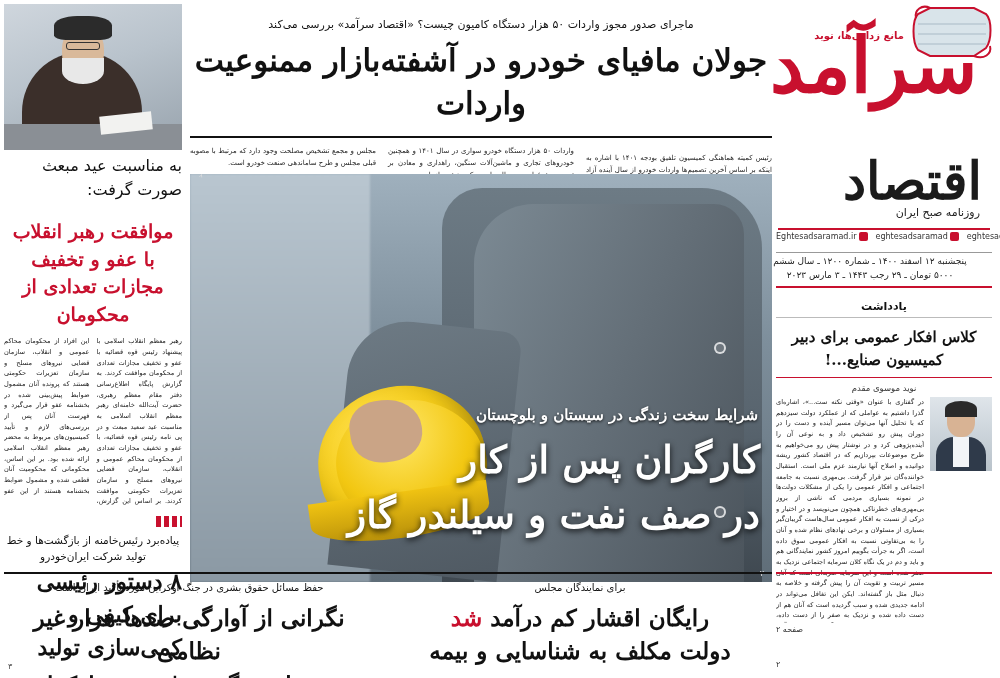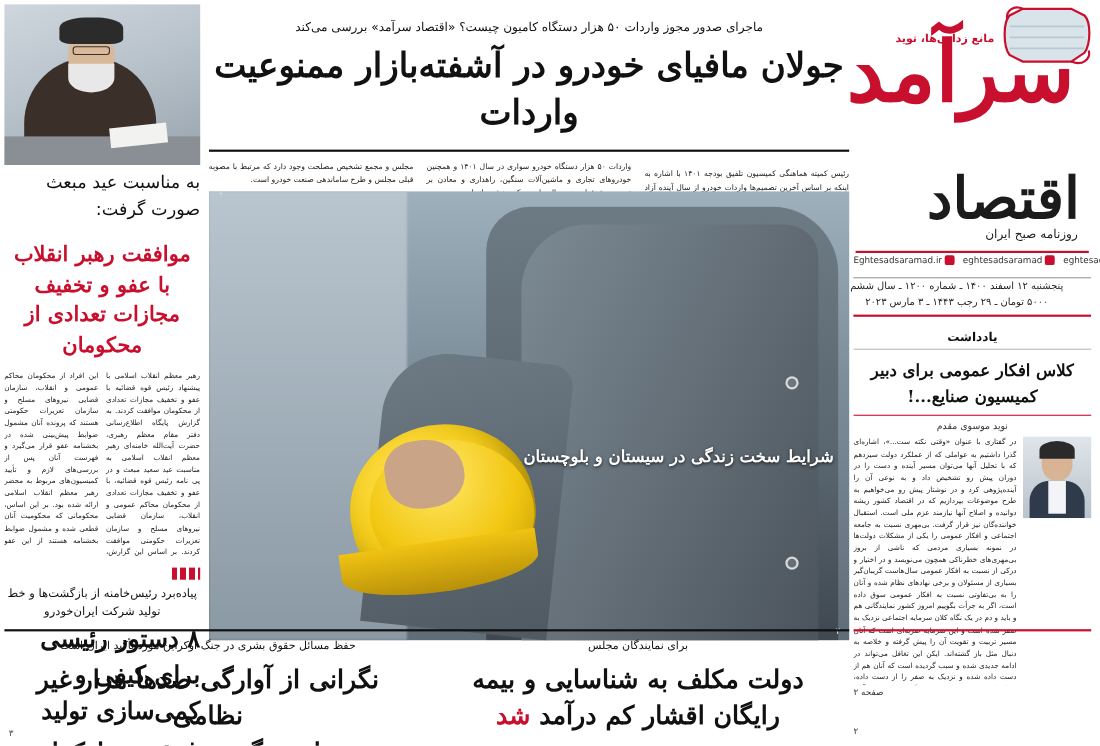--- a/index.html
+++ b/index.html
@@ -498,20 +498,24 @@
     <div class="mp-jacket"></div>
     <div class="mp-arm"></div>
     <div class="mp-helmet"></div>
     <div class="mp-helmet2"></div>
     <div class="mp-brim"></div>
     <div class="mp-hand"></div>
     <div class="mp-dot d1"></div>
     <div class="mp-dot d2"></div>
     <div class="mp-photo-credit">روزنامه اقتصاد سرآمد</div>
     <div class="mp-caption">شرایط سخت زندگی در سیستان و بلوچستان</div>
+    <div class="mp-title">
+      <div>کارگران پس از کار</div>
+      <div>در صف نفت و سیلندر گاز</div>
+    </div>
     <div class="mp-pagenum">۲</div>
   </div>
 
   <div class="sidebar">
     <div class="sb-head">یادداشت</div>
     <div class="sb-title">کلاس افکار عمومی برای دبیر کمیسیون صنایع...!</div>
     <div class="sb-rule"></div>
     <div class="sb-author">نوید موسوی مقدم</div>
     <div class="sb-figure">
       <div class="sbf-body"></div>
@@ -531,22 +535,22 @@
     <div class="bh">
       <div>نگرانی از آوارگی صدها هزار غیر نظامی</div>
       <div>در جریان درگیری روسیه و اوکراین</div>
     </div>
   </div>
   <div class="bot-pagenum l">۳</div>
 
   <div class="bot-col bot-right">
     <div class="bk">برای نمایندگان مجلس</div>
     <div class="bh">
-      <div>دولت مکلف به شناسایی و بیمه</div>
       <div>
         <span>رایگان اقشار کم درآمد</span><span class="hl-red"> شد</span>
       </div>
+      <div>دولت مکلف به شناسایی و بیمه</div>
     </div>
   </div>
 
   <div class="sb-foot">۲</div>
 
 </div>
 
 </body></html>

